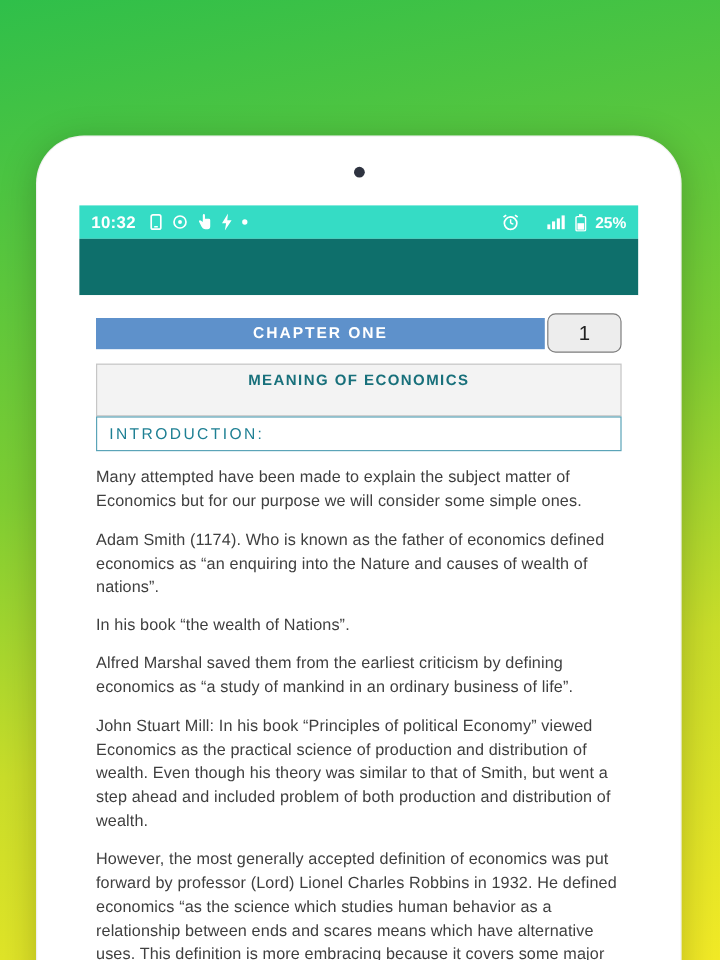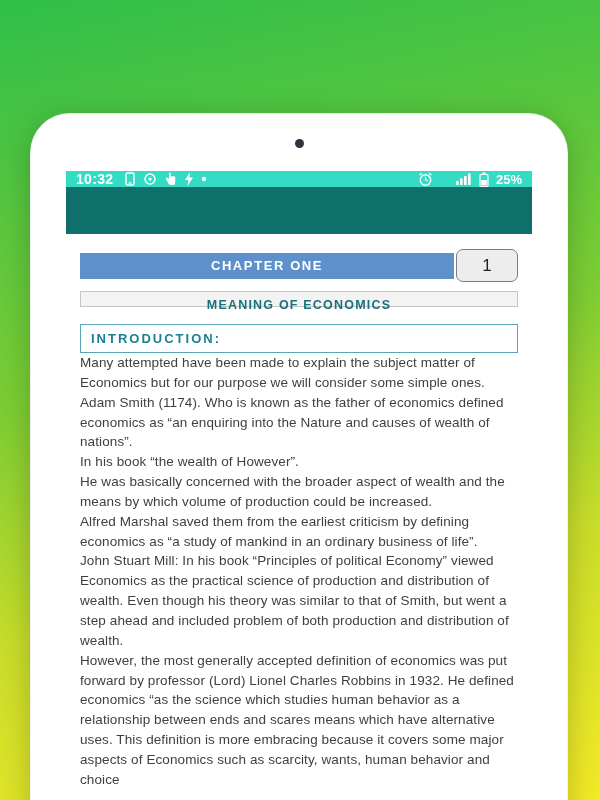--- a/index.html
+++ b/index.html
@@ -27,21 +27,21 @@
   .camera{
     position:absolute;left:50%;top:26px;width:9px;height:9px;margin-left:-4.5px;
     border-radius:50%;background:#2e3340;
   }
   .screen{
     position:absolute;left:36px;right:36px;top:58px;bottom:0;
     background:#ffffff;overflow:hidden;
   }
   
   .statusbar{
-    height:16px;background:var(--status_teal);color:#fff;
+    height:28px;background:var(--status_teal);color:#fff;
     display:flex;align-items:center;padding:0 10px;gap:7px;
   }
   .statusbar .time{font-size:14px;font-weight:700;letter-spacing:.3px;margin-right:4px;}
   .sicon{display:inline-flex;align-items:center;justify-content:center;}
   .spacer{flex:1;}
   .statusbar .pct{font-size:13px;font-weight:600;}
   
   .appbar{height:47px;background:var(--appbar_teal);}
   
   .content{background:#fff;padding:15px 14px 0 14px;}
@@ -50,31 +50,31 @@
     flex:1;height:26px;line-height:26px;background:var(--chapter_blue);
     color:#fff;font-weight:700;font-size:13px;letter-spacing:1.6px;text-align:center;
   }
   .page-tab{
     width:62px;height:33px;margin-left:2px;background:var(--tab_bg);
     border:1.5px solid #7d7d7d;border-radius:7px;
     display:flex;align-items:center;justify-content:center;
     font-size:17px;color:#222;
   }
   .section-bar{
-    margin-top:9px;height:16px;line-height:26px;background:#f3f3f3;
+    margin-top:9px;height:44px;line-height:26px;background:#f3f3f3;
     border:1px solid #c6c6c6;text-align:center;color:var(--section_text);
     font-weight:700;font-size:12.5px;letter-spacing:1.2px;
   }
   .intro-box{
-    margin-top:17px;border:1px solid var(--intro_border);
-    padding:6px 10px;color:var(--intro_text);font-weight:700;
+    border:1px solid var(--intro_border);
+    padding:6px 10px;color:var(--intro_text);font-weight:400;
     font-size:13px;letter-spacing:2px;
   }
   .content p{
-    margin-top:0;font-size:13.5px;line-height:1.47;color:var(--body_text);
+    margin-top:12px;font-size:13.5px;line-height:1.47;color:var(--body_text);
     letter-spacing:.1px;
   }
 </style>
 </head>
 <body>
 
 <div class="tablet">
   <div class="camera"></div>
   <div class="screen">
 
@@ -145,21 +145,20 @@
         <div class="chapter-bar">CHAPTER ONE</div>
         <div class="page-tab">1</div>
       </div>
 
       <div class="section-bar">MEANING OF ECONOMICS</div>
 
       <div class="intro-box">INTRODUCTION:</div>
 
       <p>Many attempted have been made to explain the subject matter of Economics but for our purpose we will consider some simple ones.</p>
       <p>Adam Smith (1174). Who is known as the father of economics defined economics as “an enquiring into the Nature and causes of wealth of nations”.</p>
-      <p>In his book “the wealth of However”.</p>
-      <p>He was basically concerned with the broader aspect of wealth and the means by which volume of production could be increased.</p>
+      <p>In his book “the wealth of Nations”.</p>
       <p>Alfred Marshal saved them from the earliest criticism by defining economics as “a study of mankind in an ordinary business of life”.</p>
       <p>John Stuart Mill: In his book “Principles of political Economy” viewed Economics as the practical science of production and distribution of wealth. Even though his theory was similar to that of Smith, but went a step ahead and included problem of both production and distribution of wealth.</p>
       <p>However, the most generally accepted definition of economics was put forward by professor (Lord) Lionel Charles Robbins in 1932. He defined economics “as the science which studies human behavior as a relationship between ends and scares means which have alternative uses. This definition is more embracing because it covers some major aspects of Economics such as scarcity, wants, human behavior and choice</p>
     </div>
 
   </div>
 </div>
 
 </body></html>

